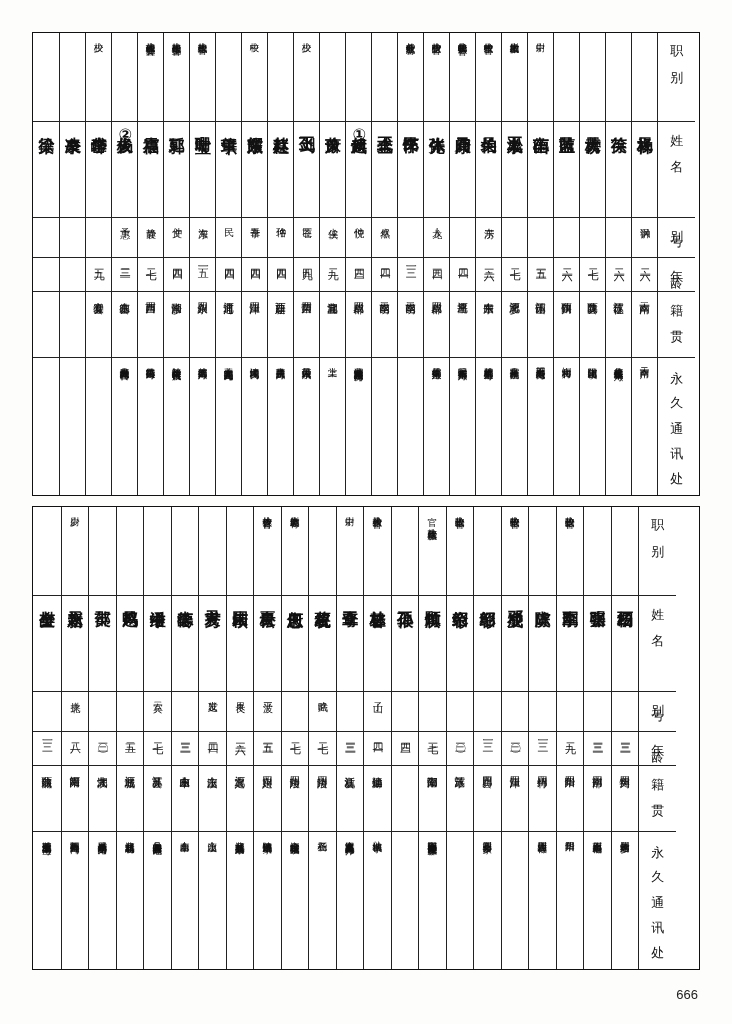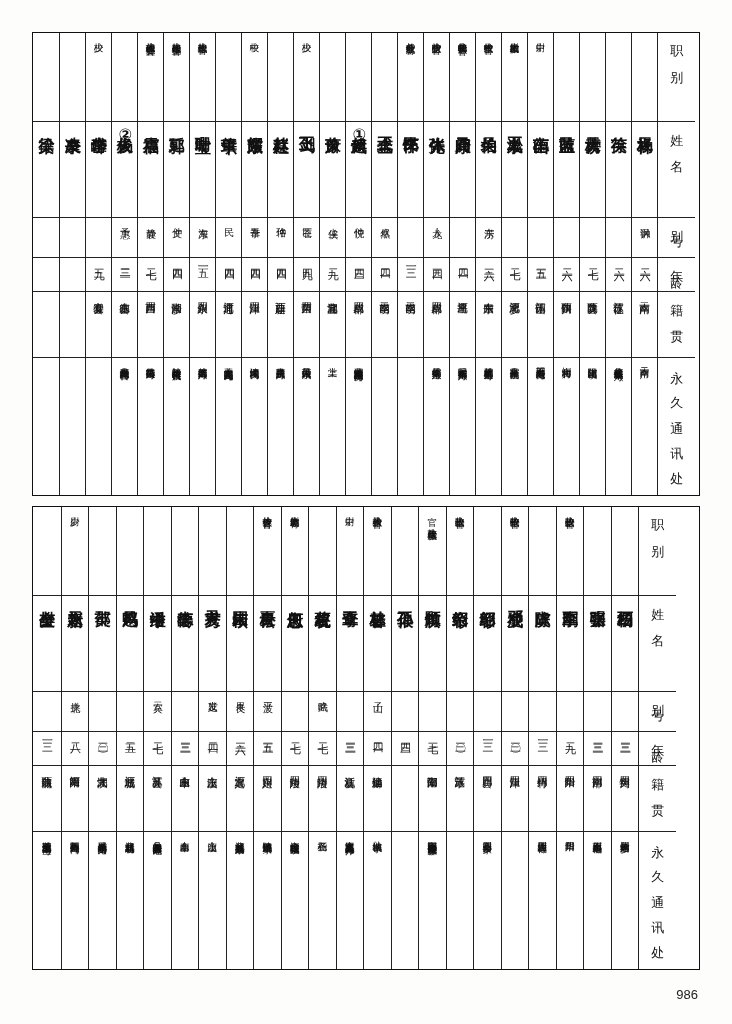--- a/index.html
+++ b/index.html
@@ -1062,14 +1062,14 @@
           <div class="cell">
             <span class="vtext" style="font-size: 13px; letter-spacing: 0.4em;">籍 贯</span>
           </div>
           <div class="cell">
             <span class="vtext" style="font-size: 13px; letter-spacing: 0.4em;">永 久 通 讯 处</span>
           </div>
         </div>
       </div>
     </div>
 
-  <div class="pageno">986</div>
+  <div class="pageno">666</div>
 </div>
 
 </body></html>

